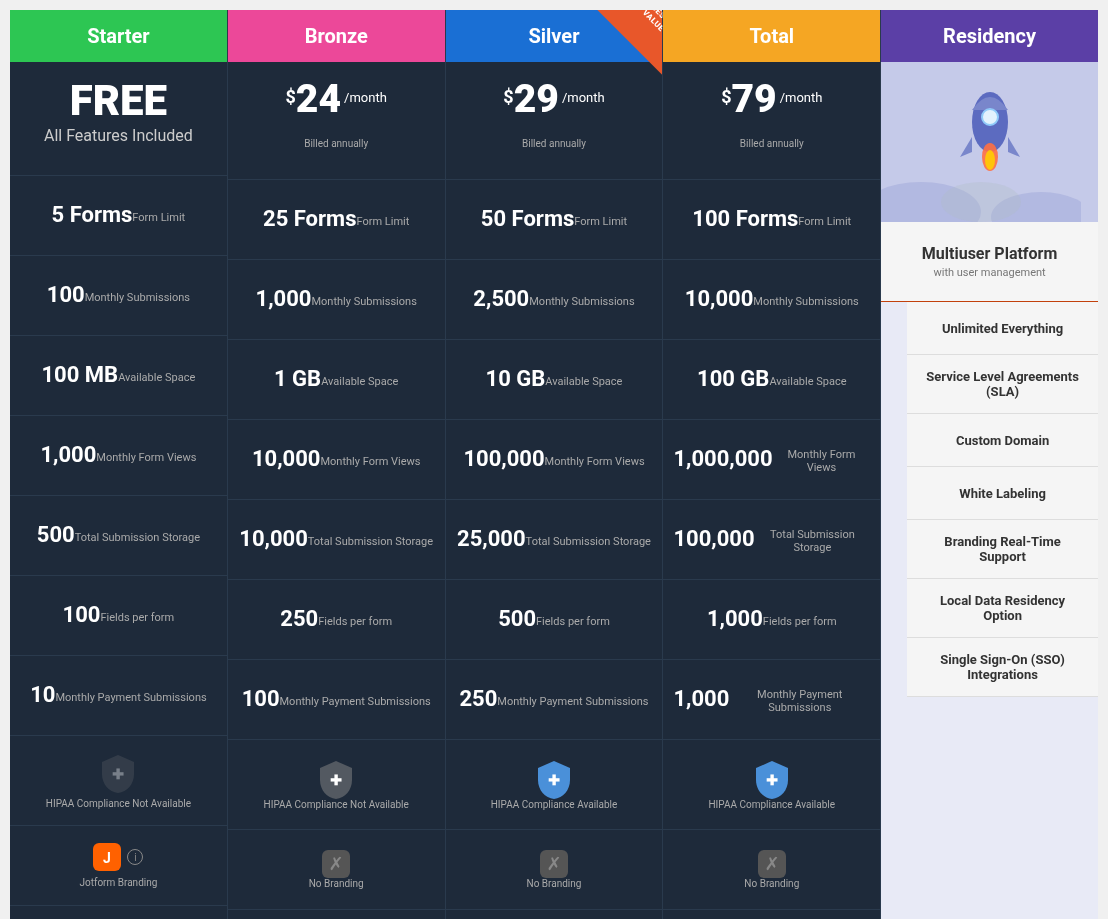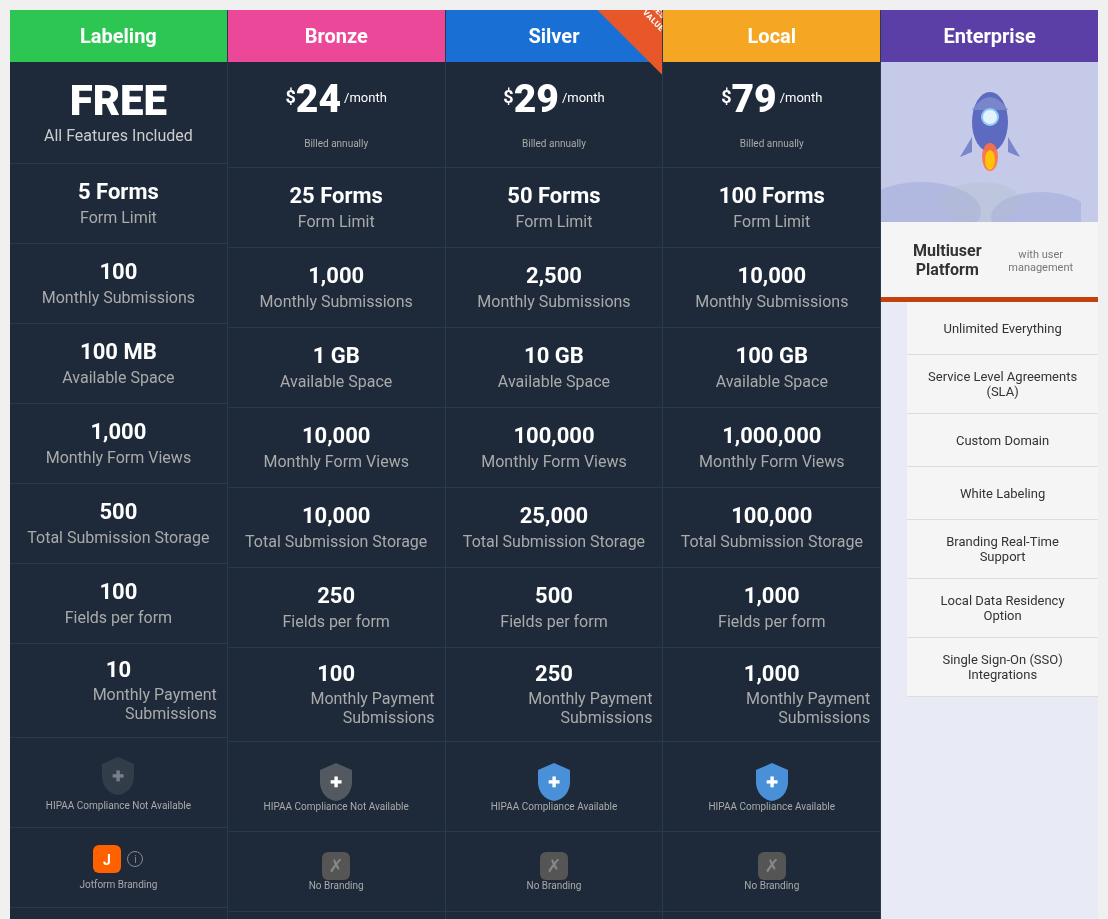--- a/index.html
+++ b/index.html
@@ -37,21 +37,21 @@
       color: #fff;
       border-radius: 0;
     }
     .header-starter { background: #2dc653; }
     .header-bronze  { background: #ec4899; }
     .header-silver  { background: #1a6fd4; padding-left: 10px; }
     .header-gold    { background: #f5a623; }
     .header-enterprise { background: #5b3fa6; }
 
     .plan-price-area {
-      padding: 18px 10px 18px;
+      padding: 18px 10px 30px;
       text-align: center;
       border-bottom: 1px solid #2a3a4d;
       min-height: 100px;
       display: flex;
       flex-direction: column;
       align-items: center;
       justify-content: center;
     }
     .plan-col:last-child .plan-price-area {
       border-bottom: none;
@@ -96,45 +96,44 @@
       font-size: 10px;
       color: #aaa;
       margin-top: 19px;
     }
 
     .feature-row {
       padding: 14px 10px;
       text-align: center;
       border-bottom: 1px solid #2a3a4d;
       display: flex;
-      flex-direction: column;
+      flex-direction: row;
       align-items: center;
       justify-content: center;
       min-height: 80px;
     }
     .plan-col:last-child .feature-row {
       background: #f5f5f5;
       border-bottom: 1px solid #ddd;
       color: #333;
       min-height: 80px;
     }
     .feature-value {
       font-size: 22px;
       font-weight: 700;
       color: #fff;
       line-height: 1.1;
     }
     .plan-col:last-child .feature-value {
       color: #333;
     }
     .feature-label {
-      font-size: 16px;
+      font-size: 11px;
       color: #aaa;
       margin-top: 3px;
-      text-align: right;
     }
     .plan-col:last-child .feature-label {
       color: #777;
     }
 
     .plan-footer {
       margin-top: auto;
       padding: 10px;
     }
     .btn-get-started {
@@ -229,35 +228,36 @@
       display: flex;
       flex-direction: column;
       flex: 1;
     }
     .enterprise-feature-row {
       padding: 14px 15px;
       border-bottom: 1px solid #ddd;
       background: #f5f5f5;
       font-size: 13px;
       color: #333;
-      font-weight: 400;
+      font-weight: 700;
       text-align: center;
       min-height: 53px;
       display: flex;
       align-items: center;
       justify-content: center;
       margin-left: 26px;
     }
     .enterprise-multiuser {
       padding: 6px 15px;
-      border-bottom: 5px solid #c2410c;
+      border-bottom: 1px solid #c2410c;
       background: #f5f5f5;
       text-align: center;
       min-height: 80px;
       display: flex;
+      flex-direction: column;
       align-items: center;
       justify-content: center;
     }
     .enterprise-multiuser-title {
       font-size: 16px;
       font-weight: 700;
       color: #333;
     }
     .enterprise-multiuser-sub {
       font-size: 11px;
@@ -293,21 +293,21 @@
       cursor: pointer;
     }
   </style>
 </head>
 <body>
 
 <div class="pricing-container">
 
   <div class="plan-col">
     <div class="plan-header header-starter">
-      <span>Labeling</span>
+      <span>Starter</span>
     </div>
     <div class="plan-price-area">
       <div class="price-free">FREE</div>
       <div class="price-sub">All Features Included</div>
     </div>
     <div class="feature-row">
       <div class="feature-value">5 Forms</div>
       <div class="feature-label">Form Limit</div>
     </div>
     <div class="feature-row">
@@ -472,21 +472,21 @@
       </svg>
       <div class="branding-label">No Branding</div>
     </div>
     <div class="plan-footer">
       <button class="btn-get-started btn-silver">Get Started</button>
     </div>
   </div>
 
   <div class="plan-col">
     <div class="plan-header header-gold">
-      <span>Local</span>
+      <span>Total</span>
     </div>
     <div class="plan-price-area">
       <div class="price-row">
         <span class="price-dollar">$</span>
         <span class="price-amount">79</span>
         <span class="price-period">/month</span>
       </div>
       <div class="price-billed">Billed annually</div>
     </div>
     <div class="feature-row">
@@ -531,21 +531,21 @@
       </svg>
       <div class="branding-label">No Branding</div>
     </div>
     <div class="plan-footer">
       <button class="btn-get-started btn-gold">Get Started</button>
     </div>
   </div>
 
   <div class="plan-col" style="background:#e8eaf6;">
     <div class="plan-header header-enterprise">
-      <span>Enterprise</span>
+      <span>Residency</span>
     </div>
 
     <div style="background:#c5cae9; padding: 20px 10px 10px; text-align:center; position:relative; min-height:160px;">
       
       <svg width="200" height="120" viewBox="0 0 200 120" style="position:absolute;bottom:0;left:0;">
         <ellipse cx="40" cy="110" rx="60" ry="30" fill="#9fa8da" opacity="0.5"></ellipse>
         <ellipse cx="160" cy="115" rx="50" ry="25" fill="#9fa8da" opacity="0.5"></ellipse>
         <ellipse cx="100" cy="100" rx="40" ry="20" fill="#b0bec5" opacity="0.3"></ellipse>
       </svg>
       

